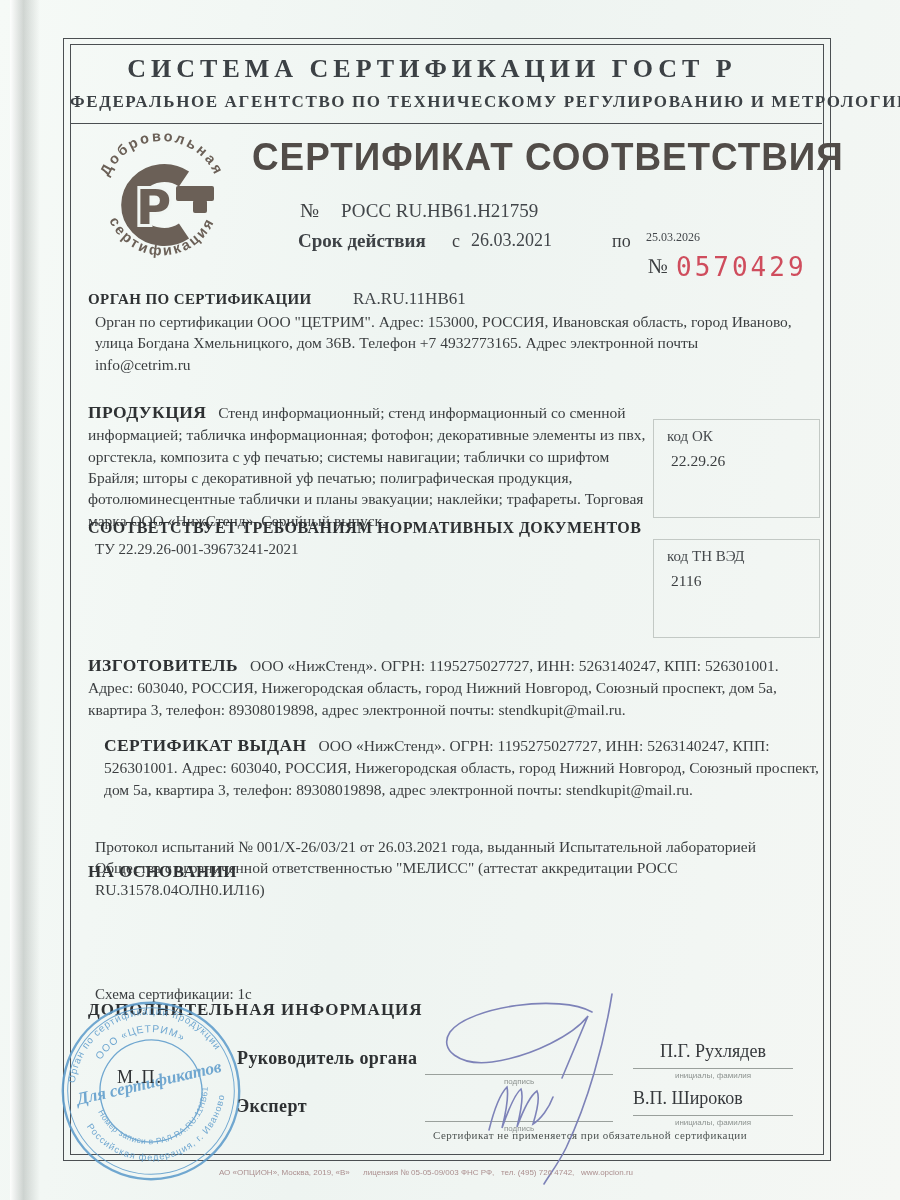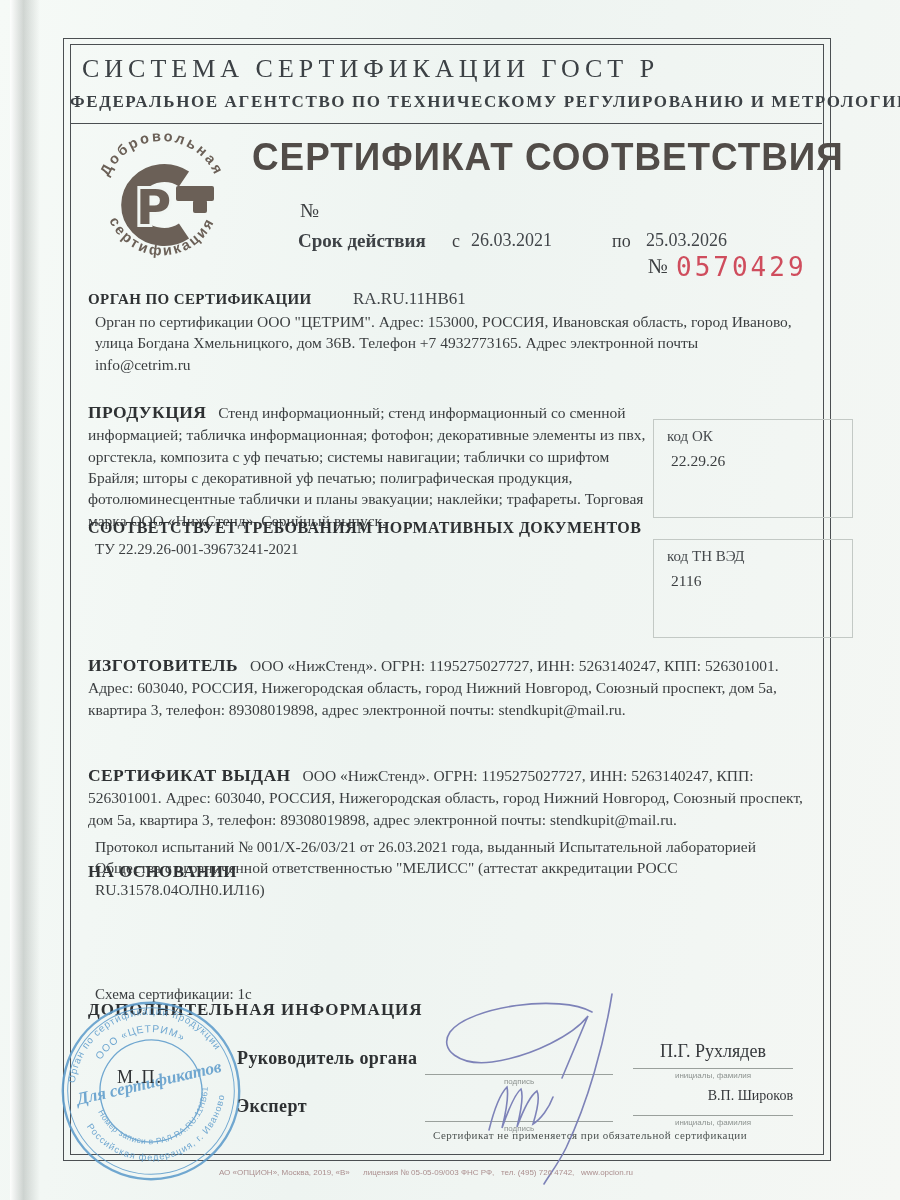--- a/index.html
+++ b/index.html
@@ -6,72 +6,72 @@
   body{width:900px;height:1200px;font-family:"Liberation Serif","DejaVu Serif",serif;}
   #page{position:relative;width:900px;height:1200px;overflow:hidden;
         background:linear-gradient(100deg,#f6faf7 0%,#eef4f1 45%,#f2f6f3 78%,#f5f7f4 100%);}
   .edge-shadow{position:absolute;left:10px;top:0;width:30px;height:100%;
         background:linear-gradient(to right,rgba(255,255,255,.85),rgba(110,118,114,.28) 45%,rgba(110,118,114,0));}
   .frame{position:absolute;border:1.4px solid #4b4f52;}
   .frame.outer{left:63px;top:38px;width:766px;height:1121px;}
   .frame.inner{left:70px;top:44px;width:752px;height:1109px;border-width:1px;}
   .header-box{position:absolute;left:70px;top:44px;width:752px;height:79px;border-bottom:1.4px solid #4b4f52;}
   .t{position:absolute;white-space:nowrap;color:#3b3e40;}
-  .hdr1{left:82px;top:54px;width:752px;font-weight:normal;font-size:26px;letter-spacing:5px;color:#3c4145;}
+  .hdr1{left:56px;top:54px;width:752px;text-align:center;font-weight:bold;font-size:26px;letter-spacing:5px;color:#3c4145;}
   .hdr2{left:70px;top:92px;width:752px;text-align:center;font-weight:bold;font-size:17px;letter-spacing:1.6px;color:#3c4145;}
   .doc-title{left:252px;top:136px;width:566px;text-align:center;font-family:"Liberation Sans",sans-serif;
         font-weight:bold;font-size:38px;letter-spacing:1px;color:#514c48;transform:scaleX(.97);transform-origin:left;}
   .no-sign{font-size:20px;}
   .regno-sign{left:300px;top:199px;}
   .regno-val{left:341px;top:200px;font-size:19px;color:#42464a;}
   .valid-label{left:298px;top:230px;font-weight:bold;font-size:19px;color:#3e4246;}
   .valid-s{left:452px;top:231px;font-size:18px;}
   .valid-from{left:471px;top:230px;font-size:18px;color:#42464a;}
   .valid-po{left:612px;top:231px;font-size:18px;}
-  .valid-to{left:646px;top:230px;font-size:18px;color:#42464a;}
+  .valid-to{left:646px;top:230px;font-size:12px;color:#42464a;}
   .blankno-sign{left:648px;top:254px;font-size:21px;color:#3b3e40;}
   .blankno-val{left:676px;top:252px;font-family:"DejaVu Sans Mono","Liberation Mono",monospace;
         font-size:26px;letter-spacing:3px;color:#cf4d5d;}
   .sec-label{font-weight:bold;color:#2e3133;letter-spacing:.4px;}
   .org-label{left:88px;top:291px;font-size:15px;}
   .org-code{left:353px;top:289px;font-size:17px;color:#42464a;}
   .para{position:absolute;font-size:15.5px;line-height:1.38;color:#3b3e40;white-space:normal;}
   .org-text{left:95px;top:311px;width:700px;}
   .prod-block{left:88px;top:400px;width:572px;}
   .inline-label{font-weight:bold;font-size:17.5px;color:#2e3133;letter-spacing:.4px;margin-right:12px;}
-  .code-box{position:absolute;border:1px solid #c3c9c5;padding-left:33px;}
+  .code-box{position:absolute;border:1px solid #c3c9c5;}
   .ok-box{left:653px;top:419px;width:165px;height:97px;}
   .tnved-box{left:653px;top:539px;width:165px;height:97px;}
   .code-box .cb-label{position:absolute;left:13px;top:8px;font-size:15px;color:#45494c;}
   .code-box .cb-value{position:absolute;left:17px;top:32px;font-size:15.5px;color:#3b3e40;}
   .comp-label{left:88px;top:519px;font-size:16px;}
   .comp-text{left:95px;top:541px;font-size:15px;}
   .manu-block{left:88px;top:653px;width:716px;}
-  .issued-block{left:88px;top:733px;width:716px;margin-top:30px;}
+  .issued-block{left:104px;top:733px;width:716px;}
   .basis-label{left:88px;top:814px;font-size:17px;margin-top:48px;}
   .basis-text{left:95px;top:836px;width:726px;}
   .add-label{left:88px;top:1000px;font-size:17px;letter-spacing:1px;}
   .add-text{left:95px;top:986px;font-size:15px;}
   .stamp{position:absolute;left:50px;top:993px;width:202px;height:196px;opacity:.88;}
   .mp{left:117px;top:1067px;font-size:18px;letter-spacing:2px;color:#2f3234;}
   .sig-label{font-weight:bold;font-size:18px;color:#2e3133;letter-spacing:.4px;text-align:right;}
   .head-label{left:237px;top:1048px;}
   .expert-label{left:237px;top:1096px;}
   .sig-line{position:absolute;border-top:1px solid #9aa09c;height:0;}
   .line1{left:425px;top:1074px;width:188px;}
   .line2{left:425px;top:1121px;width:188px;}
   .line3{left:633px;top:1068px;width:160px;}
   .line4{left:633px;top:1115px;width:160px;}
   .cap{position:absolute;font-family:"Liberation Sans",sans-serif;font-size:8px;color:#8d9390;white-space:nowrap;}
   .cap1{left:425px;top:1077px;width:188px;text-align:center;}
   .cap2{left:425px;top:1124px;width:188px;text-align:center;}
   .cap3{left:633px;top:1071px;width:160px;text-align:center;}
   .cap4{left:633px;top:1118px;width:160px;text-align:center;}
   .name1{left:633px;top:1041px;width:160px;text-align:center;font-size:18px;color:#36393c;}
-  .name2{left:633px;top:1088px;width:160px;text-align:right;font-size:14px;color:#36393c;}
+  .name2{left:633px;top:1088px;width:160px;text-align:left;font-size:18px;color:#36393c;}
   .restriction{left:395px;top:1129px;font-size:11px;letter-spacing:.5px;color:#4c5250;margin-left:38px;}
   .imprint{left:0;top:1168px;width:852px;text-align:center;font-family:"Liberation Sans",sans-serif;
         font-size:8px;color:#ab8f8f;white-space:pre;}
   .sig-svg{position:absolute;left:380px;top:985px;width:280px;height:205px;}
 </style>
 </head>
 <body>
 
 <div id="page">
   <div class="edge-shadow"></div>
@@ -98,20 +98,21 @@
       <path d="M 98,52 A 34,32 0 1 0 98,104" fill="none" stroke="#6b6057" stroke-width="18"></path>
       <rect x="90" y="59" width="38" height="15" rx="2" fill="#6b6057"></rect>
       <rect x="107" y="73" width="14" height="13" rx="2" fill="#6b6057"></rect>
       <text x="50" y="97" font-family="DejaVu Sans, Liberation Sans, sans-serif" font-weight="bold" font-size="48" fill="#6b6057" stroke="#f1f6f3" stroke-width="6" paint-order="stroke">Р</text>
     </g>
   </svg>
 
   <div class="t doc-title">СЕРТИФИКАТ СООТВЕТСТВИЯ</div>
 
   <div class="t no-sign regno-sign">№</div>
+  <div class="t regno-val">РОСС RU.HB61.H21759</div>
 
   <div class="t valid-label">Срок действия</div>
   <div class="t valid-s">с</div>
   <div class="t valid-from">26.03.2021</div>
   <div class="t valid-po">по</div>
   <div class="t valid-to">25.03.2026</div>
 
   <div class="t blankno-sign">№</div>
   <div class="t blankno-val">0570429</div>
 

